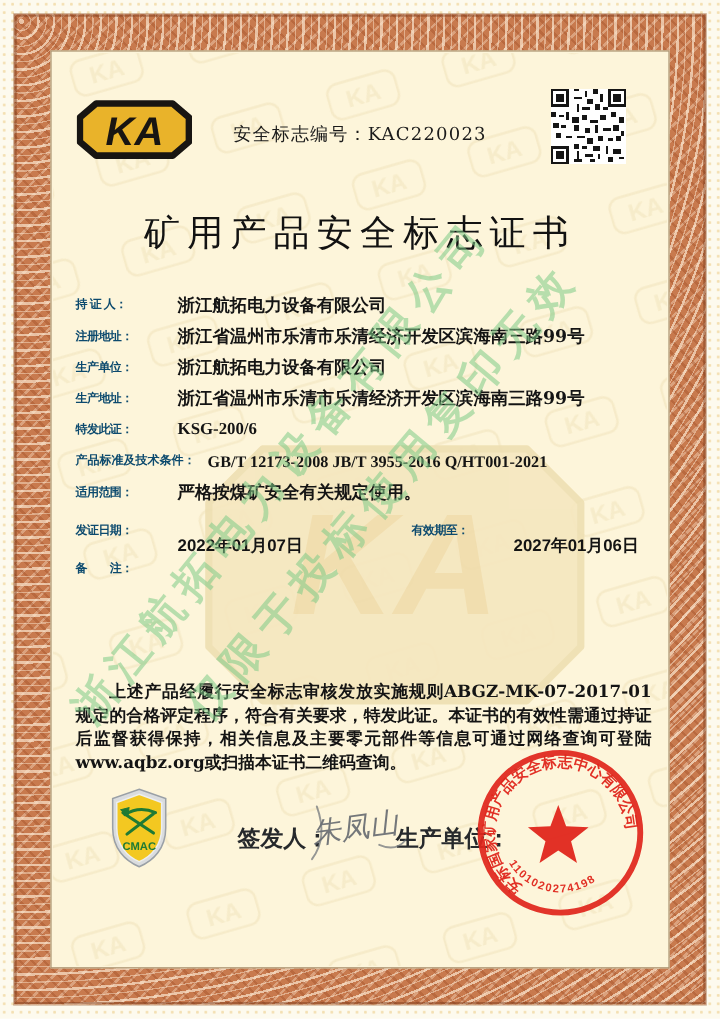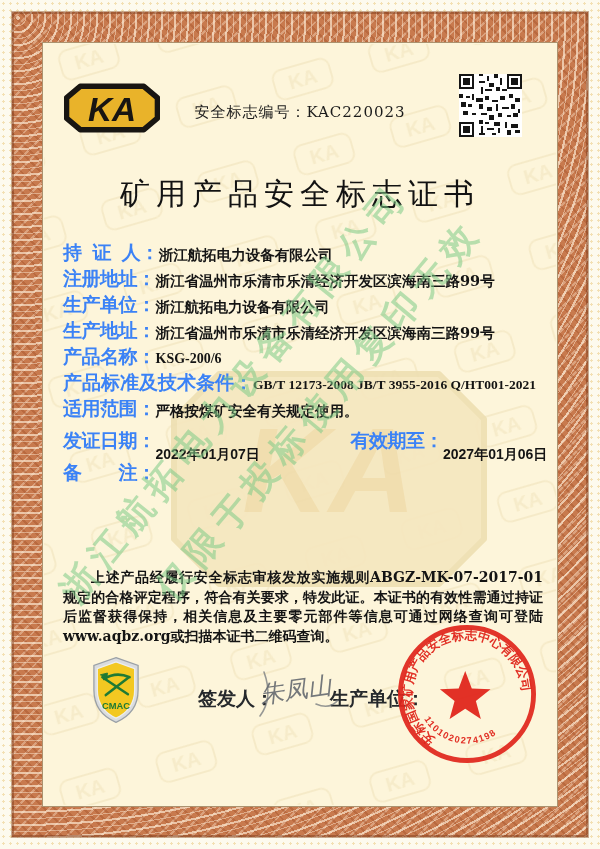--- a/index.html
+++ b/index.html
@@ -15,24 +15,24 @@
   .inner{position:absolute;left:42px;top:42px;right:42px;bottom:42px;background:#fdf5da;border:1px solid #ab9370;}
   .bg-clip{position:absolute;left:44px;top:44px;right:44px;bottom:44px;overflow:hidden;z-index:1;}
   .bg-pattern{position:absolute;left:0;top:0;opacity:.55;}
   .center-wm{position:absolute;left:120px;top:300px;z-index:1;opacity:.9;}
   .content{position:absolute;inset:0;z-index:2;}
   .abs{position:absolute;}
   .mark-line{left:0;right:0;top:103px;text-align:center;font-family:"DejaVu Serif",serif;font-size:15px;color:#1b1b1b;letter-spacing:1px;}
   .title{left:0;right:0;top:174px;text-align:center;font-family:"DejaVu Serif",serif;font-weight:normal;font-size:30px;letter-spacing:6px;color:#121212;}
   .fields{left:63px;top:246px;right:46px;}
   .row{display:flex;align-items:flex-start;height:26px;line-height:17px;}
-  .flabel{flex:0 0 85px;font-size:19px;font-weight:bold;color:#3b82f6;letter-spacing:-0.5px;white-space:pre;font-family:Liberation Mono, monospace;}
+  .flabel{flex:0 0 85px;font-size:10px;font-weight:bold;color:#0c4a6e;letter-spacing:-0.5px;white-space:pre;}
   .fvalue{font-family:"DejaVu Serif",serif;font-size:14.5px;font-weight:bold;color:#141414;white-space:nowrap;}
   .fvalue.en{font-family:Liberation Serif, serif;font-size:14px;letter-spacing:0;}
-  .row.wide .flabel{flex:0 0 auto;margin-right:0;letter-spacing:0;}
+  .row.wide .flabel{flex:0 0 auto;margin-right:10px;letter-spacing:0;}
   .row.wide .fvalue{font-size:13.5px;}
   .row.issue{margin-top:6px;}
   .row.issue .fvalue{flex:0 0 140px;font-family:"Liberation Sans",sans-serif;margin-top:12px;}
   .row.issue .flabel.second{flex:0 0 85px;margin-left:55px;}
   .row.remark{margin-top:6px;}
   .statement{left:63px;top:568px;width:480px;font-family:"DejaVu Serif",serif;font-weight:bold;font-size:14px;line-height:19.5px;color:#141414;text-indent:2em;text-align:justify;}
   .cmac{left:90px;top:656px;}
   .signer-label,.dept-label{font-size:19px;font-weight:bold;color:#26292c;}
   .signer-label{left:198px;top:686px;}
   .dept-label{left:330px;top:686px;}
@@ -150,21 +150,21 @@
         </div>
       <div class="row">
           <span class="flabel">生产单位：</span>
           <span class="fvalue">浙江航拓电力设备有限公司</span>
         </div>
       <div class="row">
           <span class="flabel">生产地址：</span>
           <span class="fvalue">浙江省温州市乐清市乐清经济开发区滨海南三路99号</span>
         </div>
       <div class="row">
-          <span class="flabel">产品名称：</span>
+          <span class="flabel">特发此证：</span>
           <span class="fvalue en">KSG-200/6</span>
         </div>
       <div class="row wide">
           <span class="flabel">产品标准及技术条件：</span>
           <span class="fvalue en">GB/T 12173-2008 JB/T 3955-2016 Q/HT001-2021</span>
         </div>
       <div class="row">
           <span class="flabel">适用范围：</span>
           <span class="fvalue">严格按煤矿安全有关规定使用。</span>
         </div>

